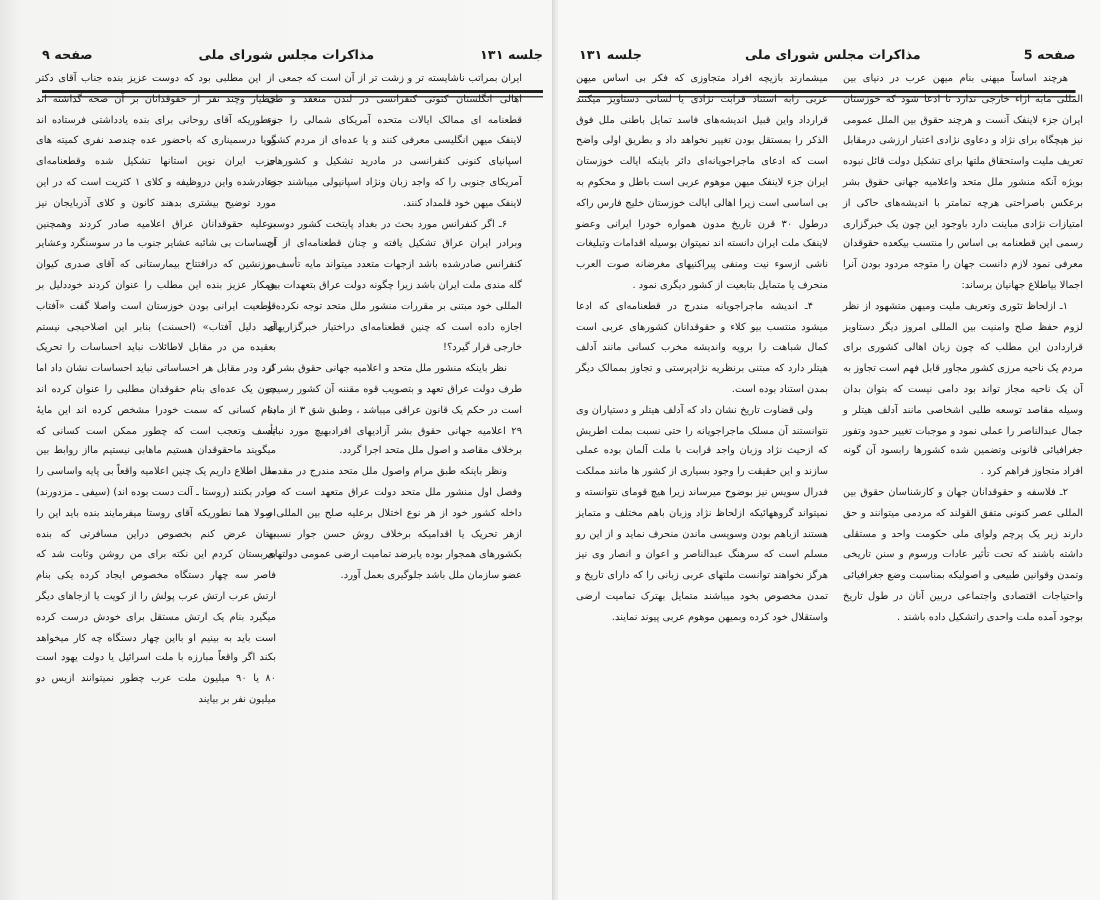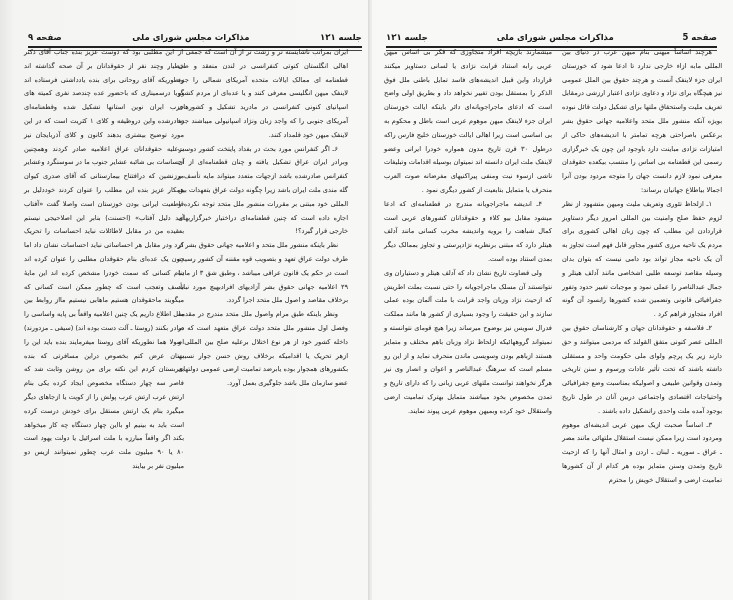--- a/index.html
+++ b/index.html
@@ -14,21 +14,21 @@
       position:absolute; top:0; height:600px;
       background:#f6f6f4;
     }
     .page-left { left:0; width:372px; background:linear-gradient(to right,#e6e6e4 0,#f4f4f2 14px,#f7f7f5 100%); }
     .page-right { left:372px; width:361px; background:#f8f8f6; }
     .header {
       position:absolute; top:28px; height:14px;
       font-size:8.5px; font-weight:bold;
       display:flex; justify-content:space-between; align-items:flex-end;
       border-bottom:2px solid #222;
-      padding-bottom:4px;
+      padding-bottom:18px;
     }
     .header::after {
       content:""; position:absolute; left:0; right:0; bottom:-5px;
       border-bottom:0.8px solid #444;
     }
     .page-left .header { left:28px; right:10px; }
     .page-right .header { left:14px; right:16px; }
     .col {
       position:absolute; top:46px;
       direction:rtl; text-align:justify;
@@ -71,20 +71,19 @@
 <div class="page page-right">
   <div class="header">
     <span>جلسه ۱۳۱</span>
     <span>مذاکرات مجلس شورای ملی</span>
     <span>صفحه 5</span>
   </div>
   <div class="col col-a">
     <p>هرچند اساساً میهنی بنام میهن عرب در دنیای بین المللی مابه ازاء خارجی ندارد تا ادعا شود که خوزستان ایران جزء لاینفک آنست و هرچند حقوق بین الملل عمومی نیز هیچگاه برای نژاد و دعاوی نژادی اعتبار ارزشی درمقابل تعریف ملیت واستحقاق ملتها برای تشکیل دولت قائل نبوده بویژه آنکه منشور ملل متحد واعلامیه جهانی حقوق بشر برعکس باصراحتی هرچه تمامتر با اندیشه‌های حاکی از امتیازات نژادی مباینت دارد باوجود این چون یک خبرگزاری رسمی این قطعنامه بی اساس را منتسب بیکعده حقوقدان معرفی نمود لازم دانست جهان را متوجه مردود بودن آنرا اجمالا بیاطلاع جهانیان برساند:</p>
     <p>۱ـ ازلحاظ تئوری وتعریف ملیت ومیهن متشهود از نظر لزوم حفظ صلح وامنیت بین المللی امروز دیگر دستاویز قراردادن این مطلب که چون زبان اهالی کشوری برای مردم یک ناحیه مرزی کشور مجاور قابل فهم است تجاوز به آن یک ناحیه مجاز تواند بود دامی نیست که بتوان بدان وسیله مقاصد توسعه طلبی اشخاصی مانند آدلف هیتلر و جمال عبدالناصر را عملی نمود و موجبات تغییر حدود وتفور جغرافیائی قانونی وتضمین شده کشورها رابسود آن گونه افراد متجاوز فراهم کرد .</p>
     <p>۲ـ فلاسفه و حقوقدانان جهان و کارشناسان حقوق بین المللی عصر کنونی متفق القولند که مردمی میتوانند و حق دارند زیر یک پرچم ولوای ملی حکومت واحد و مستقلی داشته باشند که تحت تأثیر عادات ورسوم و سنن تاریخی وتمدن وقوانین طبیعی و اصولیکه بمناسبت وضع جغرافیائی واحتیاجات اقتصادی واجتماعی دربین آنان در طول تاریخ بوجود آمده ملت واحدی راتشکیل داده باشند .</p>
-    <p>۳ـ اساساً صحبت ازیک میهن عربی اندیشه‌ای موهوم ومردود است زیرا ممکن نیست استقلال ملتهائی مانند مصر ـ عراق ـ سوریه ـ لبنان ـ اردن و امثال آنها را که ازحیث تاریخ وتمدن وسنن متمایز بوده هر کدام از آن کشورها تمامیت ارضی و استقلال خویش را محترم</p>
   </div>
   <div class="col col-b">
     <p class="noindent">میشمارند بازیچه افراد متجاوزی که فکر بی اساس میهن عربی رابه استناد قرابت نژادی یا لسانی دستاویز میکنند قرارداد واین قبیل اندیشه‌های فاسد تمایل باطنی ملل فوق الذکر را بمستقل بودن تغییر نخواهد داد و بطریق اولی واضح است که ادعای ماجراجویانه‌ای دائر باینکه ایالت خوزستان ایران جزء لاینفک میهن موهوم عربی است باطل و محکوم به بی اساسی است زیرا اهالی ایالت خوزستان خلیج فارس راکه درطول ۳۰ قرن تاریخ مدون همواره خودرا ایرانی وعضو لاینفک ملت ایران دانسته اند نمیتوان بوسیله اقدامات وتبلیغات ناشی ازسوء نیت ومنفی پیراکنیهای مغرضانه صوت العرب منحرف یا متمایل بتابعیت از کشور دیگری نمود .</p>
-    <p>۴ـ اندیشه ماجراجویانه مندرج در قطعنامه‌ای که ادعا میشود مقابل بیو کلاء و حقوقدانان کشورهای عربی است کمال شباهت را برویه واندیشه مخرب کسانی مانند آدلف هیتلر دارد که مبتنی برنظریه نژادپرستی و تجاوز بممالک دیگر بمدن استناد بوده است.</p>
+    <p>۴ـ اندیشه ماجراجویانه مندرج در قطعنامه‌ای که ادعا میشود منتسب بیو کلاء و حقوقدانان کشورهای عربی است کمال شباهت را برویه واندیشه مخرب کسانی مانند آدلف هیتلر دارد که مبتنی برنظریه نژادپرستی و تجاوز بممالک دیگر بمدن استناد بوده است.</p>
     <p>ولی قضاوت تاریخ نشان داد که آدلف هیتلر و دستیاران وی نتوانستند آن مسلک ماجراجویانه را حتی نسبت بملت اطریش که ازحیث نژاد وزبان واجد قرابت با ملت آلمان بوده عملی سازند و این حقیقت را وجود بسیاری از کشور ها مانند مملکت فدرال سویس نیز بوضوح میرساند زیرا هیچ قومای نتوانسته و نمیتواند گروههائیکه ازلحاظ نژاد وزبان باهم مختلف و متمایز هستند ازباهم بودن وسویسی ماندن منحرف نماید و از این رو مسلم است که سرهنگ عبدالناصر و اعوان و انصار وی نیز هرگز نخواهند توانست ملتهای عربی زبانی را که دارای تاریخ و تمدن مخصوص بخود میباشند متمایل بهترک تمامیت ارضی واستقلال خود کرده وبمیهن موهوم عربی پیوند نمایند.</p>
   </div>
 </div>
 
 </body></html>

